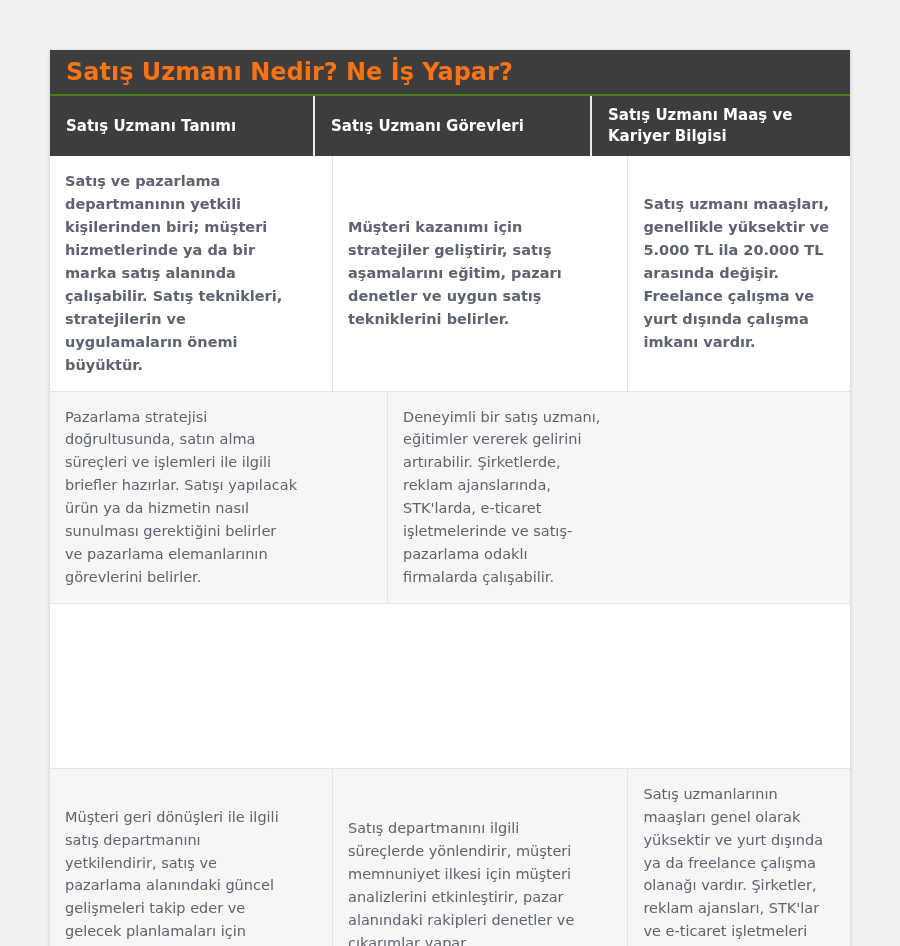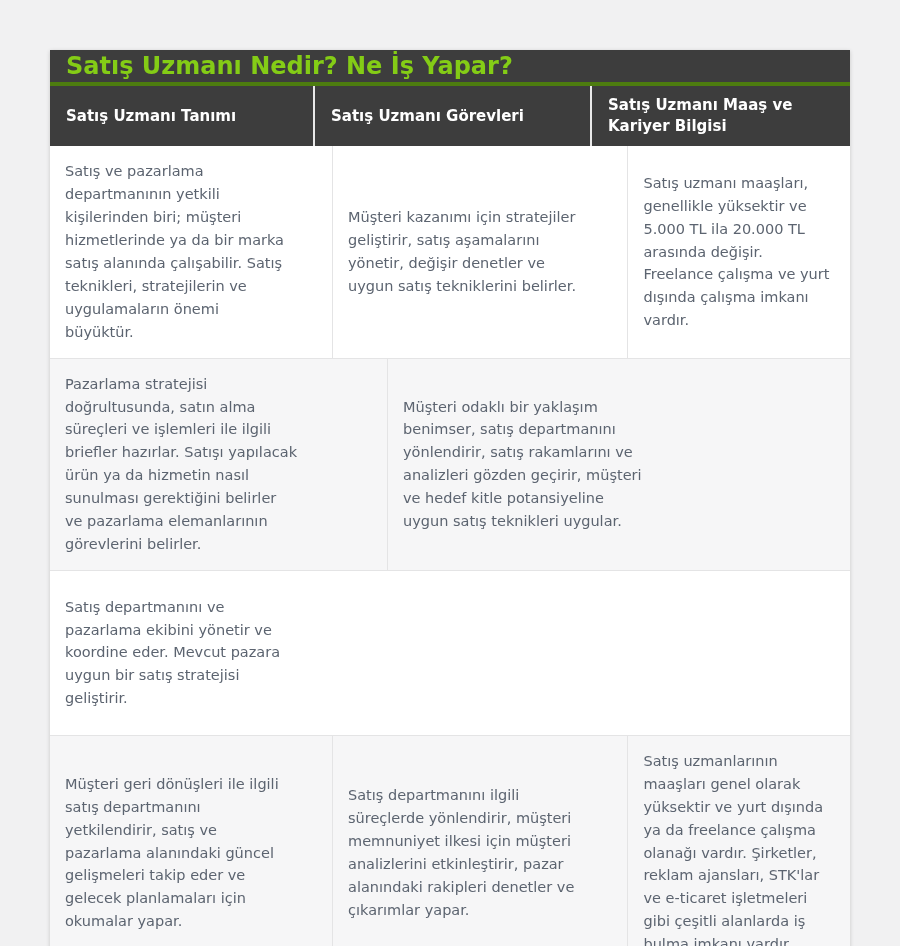--- a/index.html
+++ b/index.html
@@ -16,30 +16,30 @@
     padding-top: 50px;
   }
   .card {
     width: 800px;
     margin: 0 auto;
     background: #ffffff;
     box-shadow: 0 1px 4px rgba(0,0,0,0.18);
   }
   .title-bar {
     background: #3d3d3d;
-    color: #84cc16;
+    color: #f97316;
     font-size: 24px;
     font-weight: bold;
-    padding: 0 16px;
+    padding: 6px 16px;
     line-height: 1.35;
   }
   .thead {
     display: flex;
     background: #3d3d3d;
-    border-top: 4px solid #4d7c0f;
+    border-top: 2px solid #4d7c0f;
   }
   .th {
     color: #ffffff;
     font-size: 15px;
     font-weight: bold;
     display: flex;
     align-items: center;
     min-height: 60px;
     padding: 8px 16px;
     line-height: 1.4;
@@ -56,52 +56,51 @@
   .row.alt { background: #f6f6f7; }
   .td {
     font-size: 14.5px;
     color: #5c6470;
     line-height: 1.58;
     display: flex;
     align-items: center;
     padding: 14px 15px;
   }
   .td + .td { border-left: 1px solid #e4e4e5; margin-left: 30px; }
-  .r1 { min-height: 163px; }
+  .r1 { min-height: 163px; font-weight: bold; }
   .r2 { min-height: 185px; gap: 44px; }
   .r3 { min-height: 165px; }
   .r4 { min-height: 167px; }
 </style>
 </head>
 <body>
 
 <div class="page">
   <div class="card">
 
     <div class="title-bar">Satış Uzmanı Nedir? Ne İş Yapar?</div>
 
     <div class="thead">
       <div class="th col-1">Satış Uzmanı Tanımı</div>
       <div class="th col-2">Satış Uzmanı Görevleri</div>
       <div class="th col-3">Satış Uzmanı Maaş ve Kariyer Bilgisi</div>
     </div>
 
     <div class="row r1">
       <div class="td col-1">Satış ve pazarlama departmanının yetkili kişilerinden biri; müşteri hizmetlerinde ya da bir marka satış alanında çalışabilir. Satış teknikleri, stratejilerin ve uygulamaların önemi büyüktür.</div>
-      <div class="td col-2">Müşteri kazanımı için stratejiler geliştirir, satış aşamalarını yönetir, değişir denetler ve uygun satış tekniklerini belirler.</div>
+      <div class="td col-2">Müşteri kazanımı için stratejiler geliştirir, satış aşamalarını eğitim, pazarı denetler ve uygun satış tekniklerini belirler.</div>
       <div class="td col-3">Satış uzmanı maaşları, genellikle yüksektir ve 5.000 TL ila 20.000 TL arasında değişir. Freelance çalışma ve yurt dışında çalışma imkanı vardır.</div>
     </div>
 
     <div class="row r2 alt">
       <div class="td col-1">Pazarlama stratejisi doğrultusunda, satın alma süreçleri ve işlemleri ile ilgili briefler hazırlar. Satışı yapılacak ürün ya da hizmetin nasıl sunulması gerektiğini belirler ve pazarlama elemanlarının görevlerini belirler.</div>
-      <div class="td col-2">Müşteri odaklı bir yaklaşım benimser, satış departmanını yönlendirir, satış rakamlarını ve analizleri gözden geçirir, müşteri ve hedef kitle potansiyeline uygun satış teknikleri uygular.</div>
+      <div class="td col-3">Deneyimli bir satış uzmanı, eğitimler vererek gelirini artırabilir. Şirketlerde, reklam ajanslarında, STK'larda, e-ticaret işletmelerinde ve satış-pazarlama odaklı firmalarda çalışabilir.</div>
     </div>
 
     <div class="row r3">
-      <div class="td col-1">Satış departmanını ve pazarlama ekibini yönetir ve koordine eder. Mevcut pazara uygun bir satış stratejisi geliştirir.</div>
     </div>
 
     <div class="row r4 alt">
       <div class="td col-1">Müşteri geri dönüşleri ile ilgili satış departmanını yetkilendirir, satış ve pazarlama alanındaki güncel gelişmeleri takip eder ve gelecek planlamaları için okumalar yapar.</div>
       <div class="td col-2">Satış departmanını ilgili süreçlerde yönlendirir, müşteri memnuniyet ilkesi için müşteri analizlerini etkinleştirir, pazar alanındaki rakipleri denetler ve çıkarımlar yapar.</div>
       <div class="td col-3">Satış uzmanlarının maaşları genel olarak yüksektir ve yurt dışında ya da freelance çalışma olanağı vardır. Şirketler, reklam ajansları, STK'lar ve e-ticaret işletmeleri gibi çeşitli alanlarda iş bulma imkanı vardır.</div>
     </div>
 
   </div>
 

